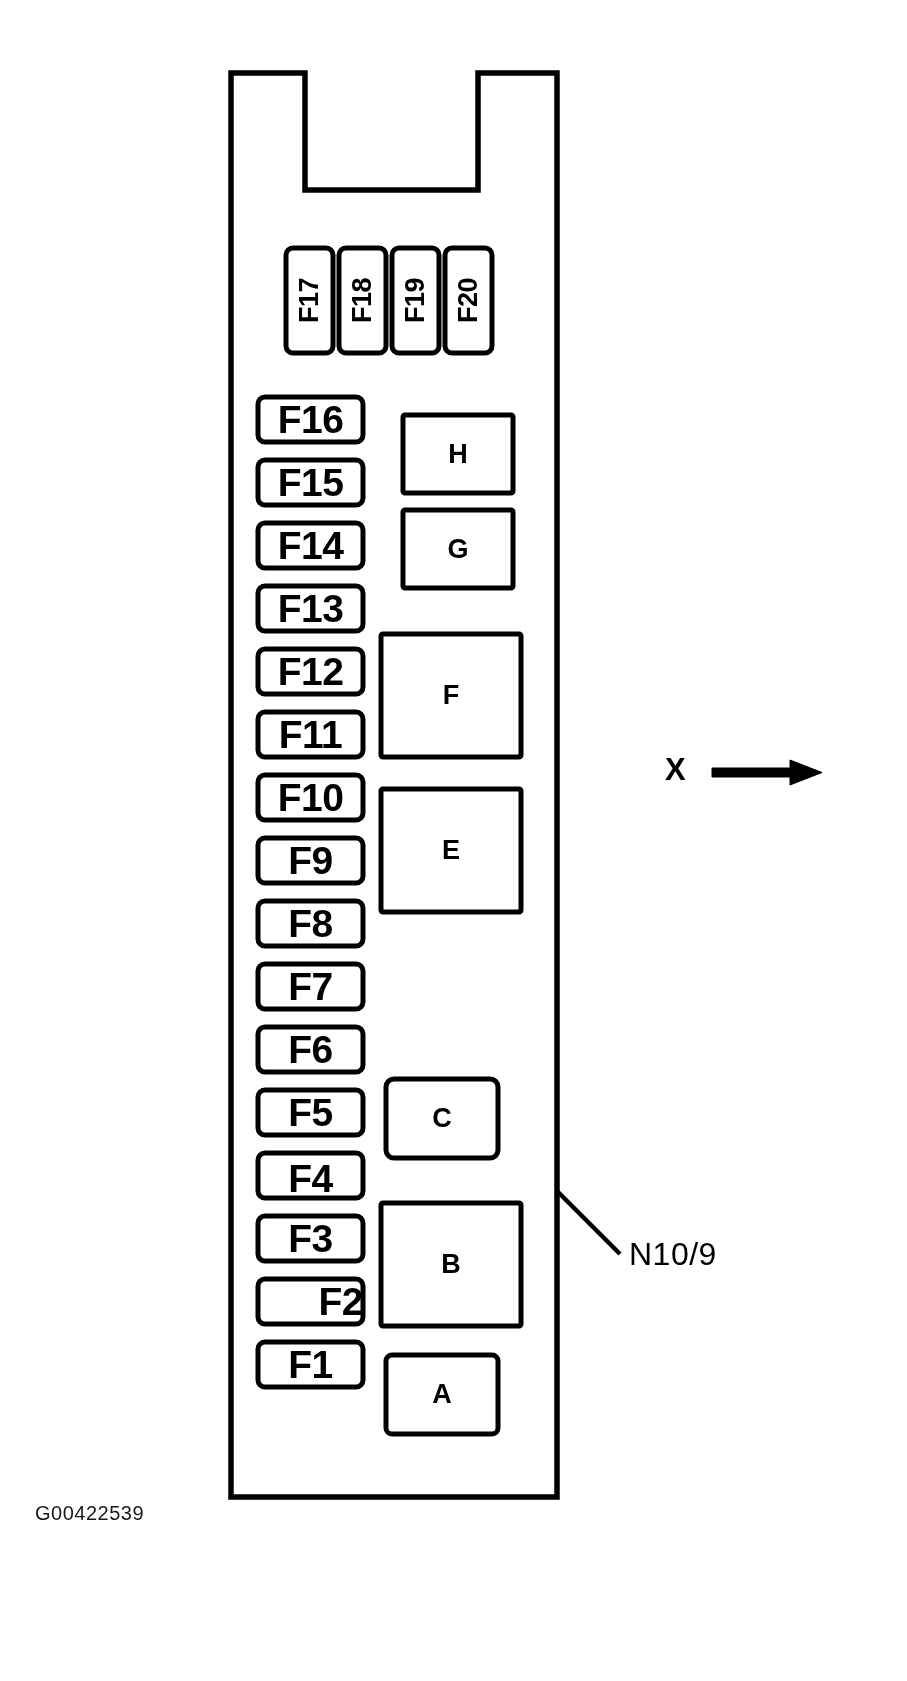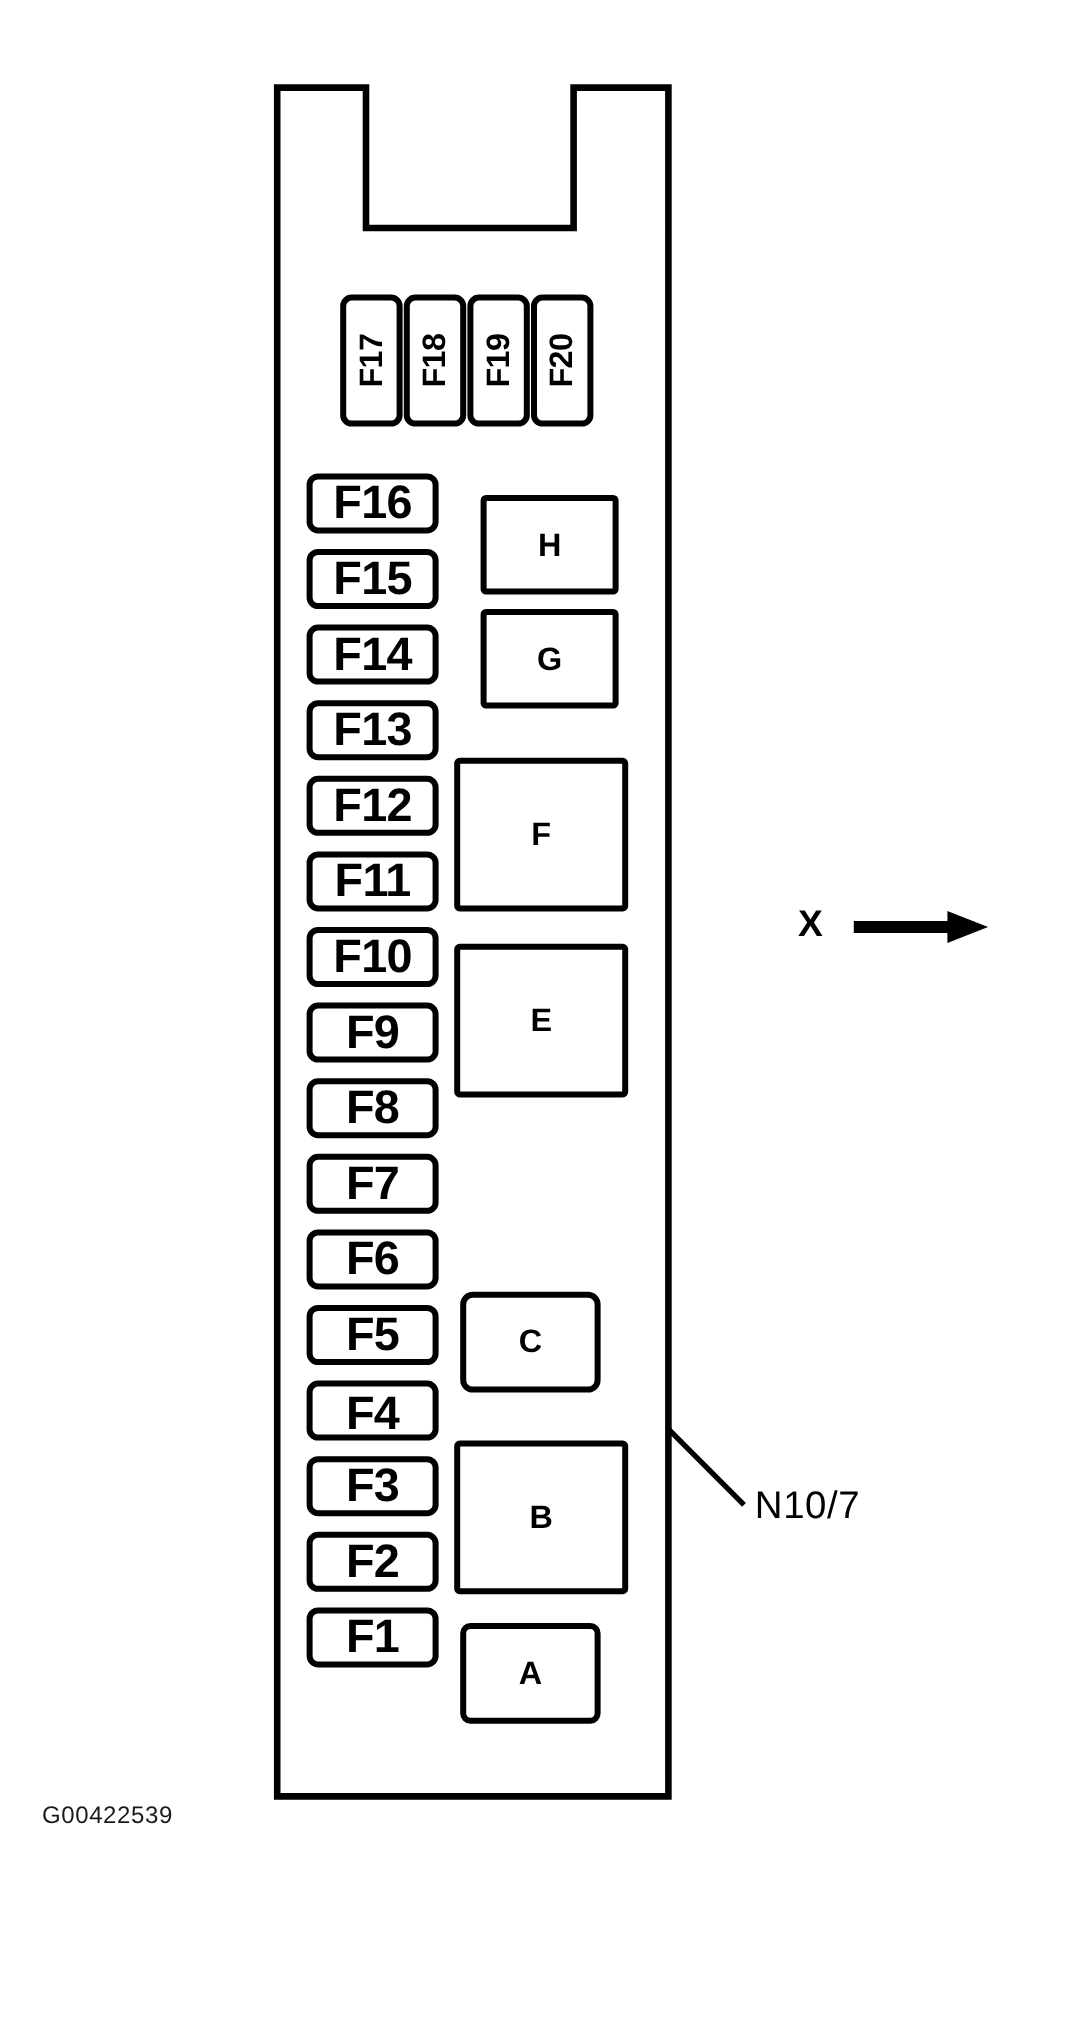--- a/index.html
+++ b/index.html
@@ -203,21 +203,21 @@
     </div>
   <div class="lbl fuse-label ctr" style="left:258px; top:1090px; width:105px; height:45px;">
       <span>F5</span>
     </div>
   <div class="lbl fuse-label ctr" style="left:258px; top:1153px; width:105px; height:45px;align-items:flex-end;">
       <span>F4</span>
     </div>
   <div class="lbl fuse-label ctr" style="left:258px; top:1216px; width:105px; height:45px;">
       <span>F3</span>
     </div>
-  <div class="lbl fuse-label ctr" style="left:258px; top:1279px; width:105px; height:45px;">
+  <div class="lbl fuse-label ctr" style="left:258px; top:1279px; width:105px; height:45px;justify-content:flex-end;">
       <span>F2</span>
     </div>
   <div class="lbl fuse-label ctr" style="left:258px; top:1342px; width:105px; height:45px;">
       <span>F1</span>
     </div>
 
   <div class="lbl relay-label ctr" style="left:403px; top:415px; width:110px; height:78px;">
       <span>H</span>
     </div>
   <div class="lbl relay-label ctr" style="left:403px; top:510px; width:110px; height:78px;">
@@ -234,17 +234,17 @@
     </div>
   <div class="lbl relay-label ctr" style="left:381px; top:1203px; width:140px; height:123px;">
       <span>B</span>
     </div>
   <div class="lbl relay-label ctr" style="left:386px; top:1355px; width:112px; height:79px;">
       <span>A</span>
     </div>
 
   <div class="lbl annot-x" style="left:665px; top:754px;"><span>X</span></div>
 
-  <div class="lbl annot-n" style="left:629px; top:1238px;"><span>N10/7</span></div>
+  <div class="lbl annot-n" style="left:629px; top:1238px;"><span>N10/9</span></div>
 
   <div class="lbl caption" style="left:35px; top:1503px;"><span>G00422539</span></div>
 
 </div>
 
 </body></html>

